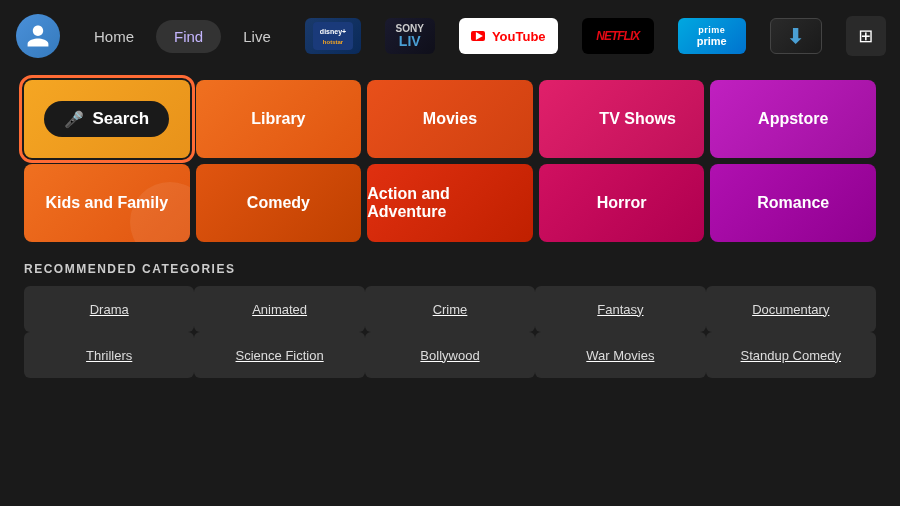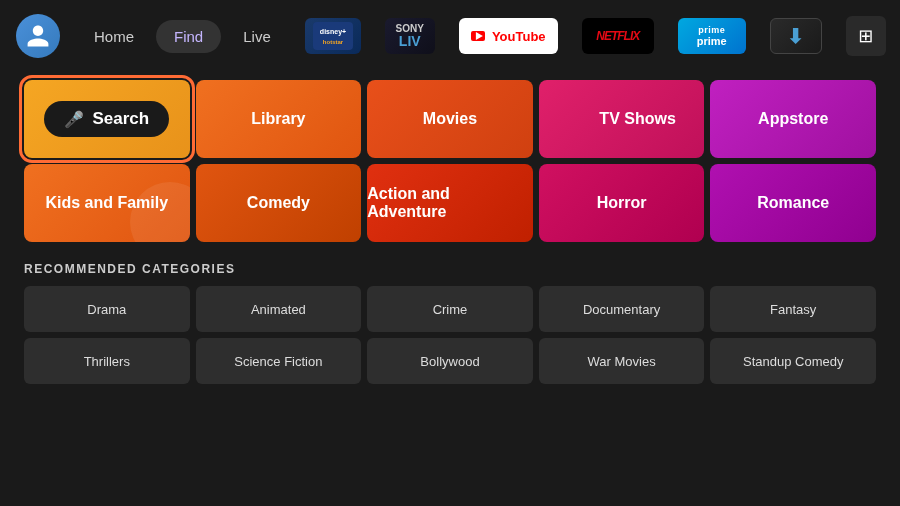--- a/index.html
+++ b/index.html
@@ -216,21 +216,21 @@
       letter-spacing: 1.5px;
       color: #cccccc;
       margin-bottom: 10px;
       text-transform: uppercase;
     }
 
     .rec-grid {
       display: grid;
       grid-template-columns: repeat(5, 1fr);
       grid-template-rows: repeat(2, 46px);
-      gap: 6px;
+      text-decoration: underline;
     }
 
     .rec-tile {
       background: #2e2e2e;
       border-radius: 6px;
       display: flex;
       align-items: center;
       justify-content: center;
       font-size: 13px;
       font-weight: 500;
@@ -404,26 +404,26 @@
       <div class="rec-tile">
         <span>Drama</span>
       </div>
       <div class="rec-tile">
         <span>Animated</span>
       </div>
       <div class="rec-tile">
         <span>Crime</span>
       </div>
       <div class="rec-tile">
+        <span>Fantasy</span>
+      </div>
+      <div class="rec-tile">
         <span>Documentary</span>
       </div>
       <div class="rec-tile">
-        <span>Fantasy</span>
-      </div>
-      <div class="rec-tile">
         <span>Thrillers</span>
       </div>
       <div class="rec-tile">
         <span>Science Fiction</span>
       </div>
       <div class="rec-tile">
         <span>Bollywood</span>
       </div>
       <div class="rec-tile">
         <span>War Movies</span>

